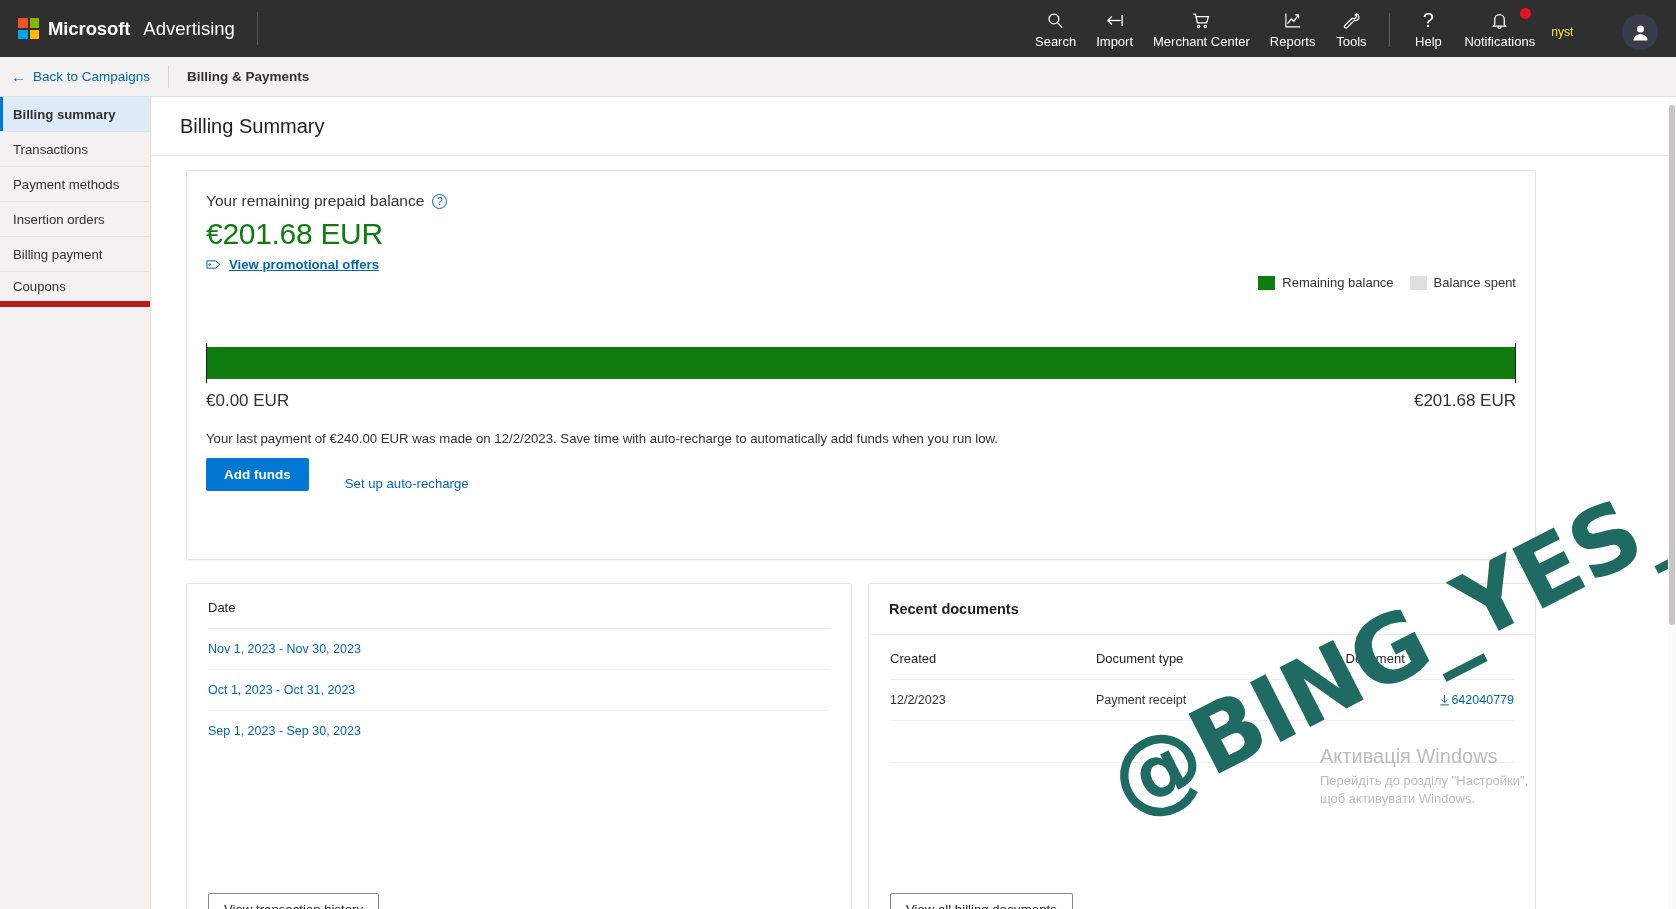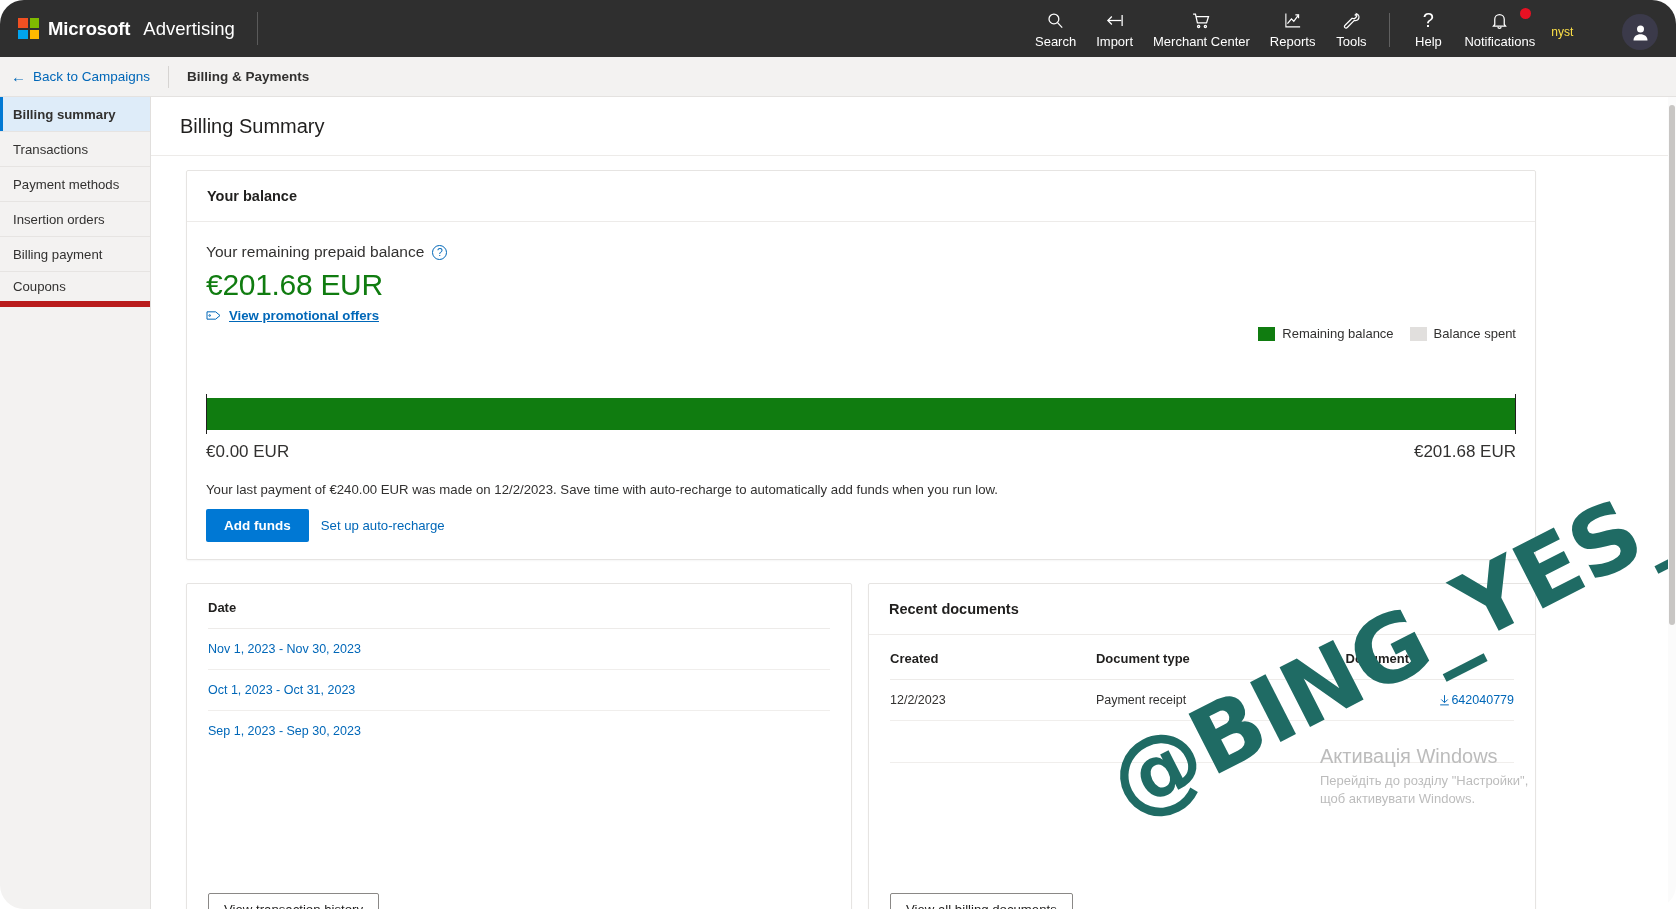--- a/index.html
+++ b/index.html
@@ -3,21 +3,21 @@
 <meta charset="utf-8">
 <style>
   * { box-sizing: border-box; }
   html, body {
     margin: 0; padding: 0;
     width: 1676px; height: 909px;
     overflow: hidden;
     font-family: "Liberation Sans", sans-serif;
     background: #ffffff;
   }
-  #app { position: relative; width: 1676px; height: 909px; background:#fff; overflow:hidden;border-radius:24px; }
+  #app { position: relative; width: 1676px; height: 909px; background:#fff; overflow:hidden; }
 
   
   .topbar {
     position:absolute; left:0; top:0; width:1676px; height:57px;
     background:#2f2f2f; color:#fff; display:flex; align-items:stretch;
   }
   .brand { display:flex; align-items:center; padding-left:18px; gap:9px; }
   .ms-logo { width:21px; height:21px; display:grid; grid-template-columns:1fr 1fr; grid-template-rows:1fr 1fr; gap:2px; }
   .ms-logo i { display:block; }
   .ms-logo i:nth-child(1){ background:#f25022; }
@@ -110,38 +110,38 @@
   .lg-sw { width:17px; height:14px; display:inline-block; }
 
   .bar-wrap { position:absolute; left:19px; right:19px; top:176px; }
   .bar-track { height:32px; width:100%; background:#e1dfdd; position:relative; }
   .bar-fill { height:32px; background:#107c10; }
   .bar-tick-l { position:absolute; left:0; top:-4px; width:1px; height:40px; background:#201f1e; }
   .bar-tick-r { position:absolute; right:0; top:-4px; width:1px; height:40px; background:#201f1e; }
   .bar-axis { display:flex; justify-content:space-between; margin-top:12px; font-size:17px; color:#323130; }
 
   .paytext { position:absolute; left:19px; top:260px; font-size:13.2px; color:#323130; }
-  .btnrow { position:absolute; left:19px; top:287px; display:flex; align-items:center; gap:12px; }
+  .btnrow { position:absolute; left:19px; top:287px; display:flex; align-items:flex-end; gap:36px; }
   .btn-primary {
     background:#0078d4; color:#fff; border:none; font-size:13.5px; font-weight:600;
     padding:9px 18px; cursor:pointer; font-family:inherit; border-radius:2px;
   }
   .btn-link { color:#0067b8; font-size:13.2px; cursor:pointer; }
 
   .btn-secondary {
     background:#fff; color:#201f1e; border:1px solid #8a8886; font-size:13.2px;
     padding:8px 15px; cursor:pointer; font-family:inherit; border-radius:2px;
   }
 
   #tx-card { position:absolute; left:35px; top:486px; width:666px; height:360px; }
   #docs-card { position:absolute; left:717px; top:486px; width:668px; height:360px; }
 
   table.tbl { width:100%; border-collapse:collapse; }
   table.tbl th {
-    text-align:left; font-size:13px; font-weight:700; color:#201f1e;
+    text-align:left; font-size:13px; font-weight:400; color:#201f1e;
     padding:16px 0 13px 0; border-bottom:1px solid #edebe9;
   }
   table.tbl td {
     font-size:12.5px; padding:13px 0; border-bottom:1px solid #f0eeec; color:#323130;
   }
   .tbl-pad { padding:0 21px; }
   .lnk { color:#0067b8; cursor:pointer; }
   .right { text-align:right; }
   .dl-cell { display:flex; align-items:center; justify-content:flex-end; gap:0; }
 
@@ -307,21 +307,20 @@
       <span>Coupons</span>
     </div>
   </div>
 
   <div class="main">
 
     <div class="page-title">Billing Summary</div>
     <div class="title-rule"></div>
 
     <div class="card" id="balance-card">
-      <div class="card-hd">Your balance</div>
 
       <div class="bal-body">
 
         <div class="bal-label">
           <span>Your remaining prepaid balance</span>
           <span class="qmark">?</span>
         </div>
 
         <div class="bal-amount">€201.68 EUR</div>
 

